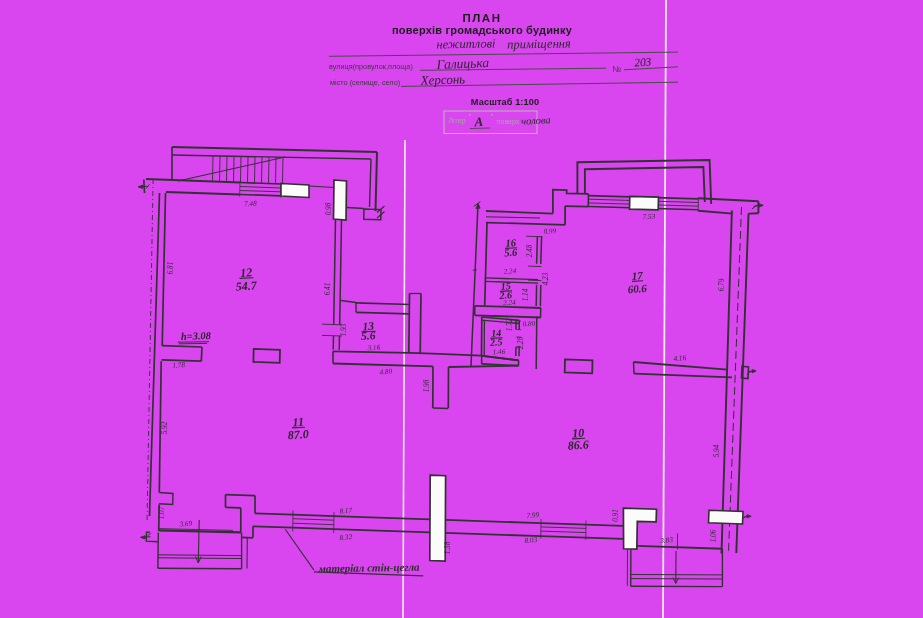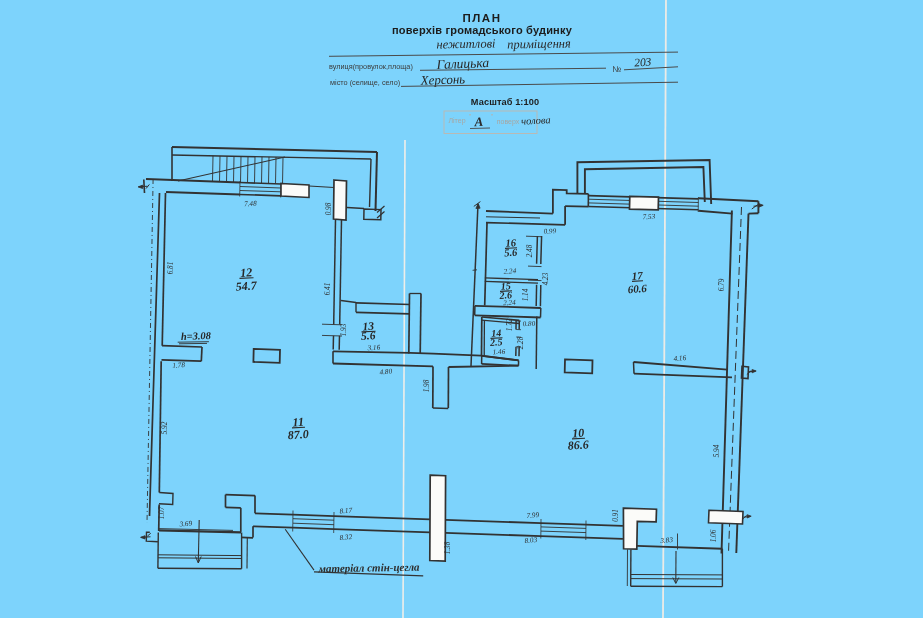--- a/index.html
+++ b/index.html
@@ -1,15 +1,15 @@
 <!DOCTYPE html>
 <html><head><meta charset="utf-8"><title>План</title>
 <style>
 html,body{margin:0;padding:0;background:#fff;}
-#page{position:relative;width:923px;height:618px;background:#7dd3fc;overflow:hidden;}
+#page{position:relative;width:923px;height:618px;background:#d946ef;overflow:hidden;}
 </style></head>
 <body>
 <div id="page"><svg width="923" height="618" viewBox="0 0 923 618">
       <line x1="405" y1="140" x2="403" y2="618" stroke="#eeeee9" stroke-width="1.6" stroke-linecap="butt"></line>
       <line x1="666" y1="0" x2="663" y2="618" stroke="#ecebe6" stroke-width="1.8" stroke-linecap="butt"></line>
       <text x="482" y="21.5" font-family="Liberation Sans" font-size="11.5" font-style="normal" font-weight="bold" fill="#1c1c1c" text-anchor="middle" letter-spacing="1.5">ПЛАН</text>
       <text x="482" y="33.5" font-family="Liberation Sans" font-size="11" font-style="normal" font-weight="bold" fill="#1c1c1c" text-anchor="middle" letter-spacing="0.2">поверхів громадського будинку</text>
       <text x="466" y="48" font-family="Liberation Serif" font-size="12.5" font-style="italic" font-weight="normal" fill="#2a2a2a" text-anchor="middle" transform="rotate(-1 466 48)">нежитлові</text>
       <text x="539" y="48" font-family="Liberation Serif" font-size="12.5" font-style="italic" font-weight="normal" fill="#2a2a2a" text-anchor="middle" transform="rotate(-1 539 48)">приміщення</text>
       <line x1="329" y1="56.3" x2="678" y2="52.1" stroke="#4a4a4a" stroke-width="1.0" stroke-linecap="butt"></line>

